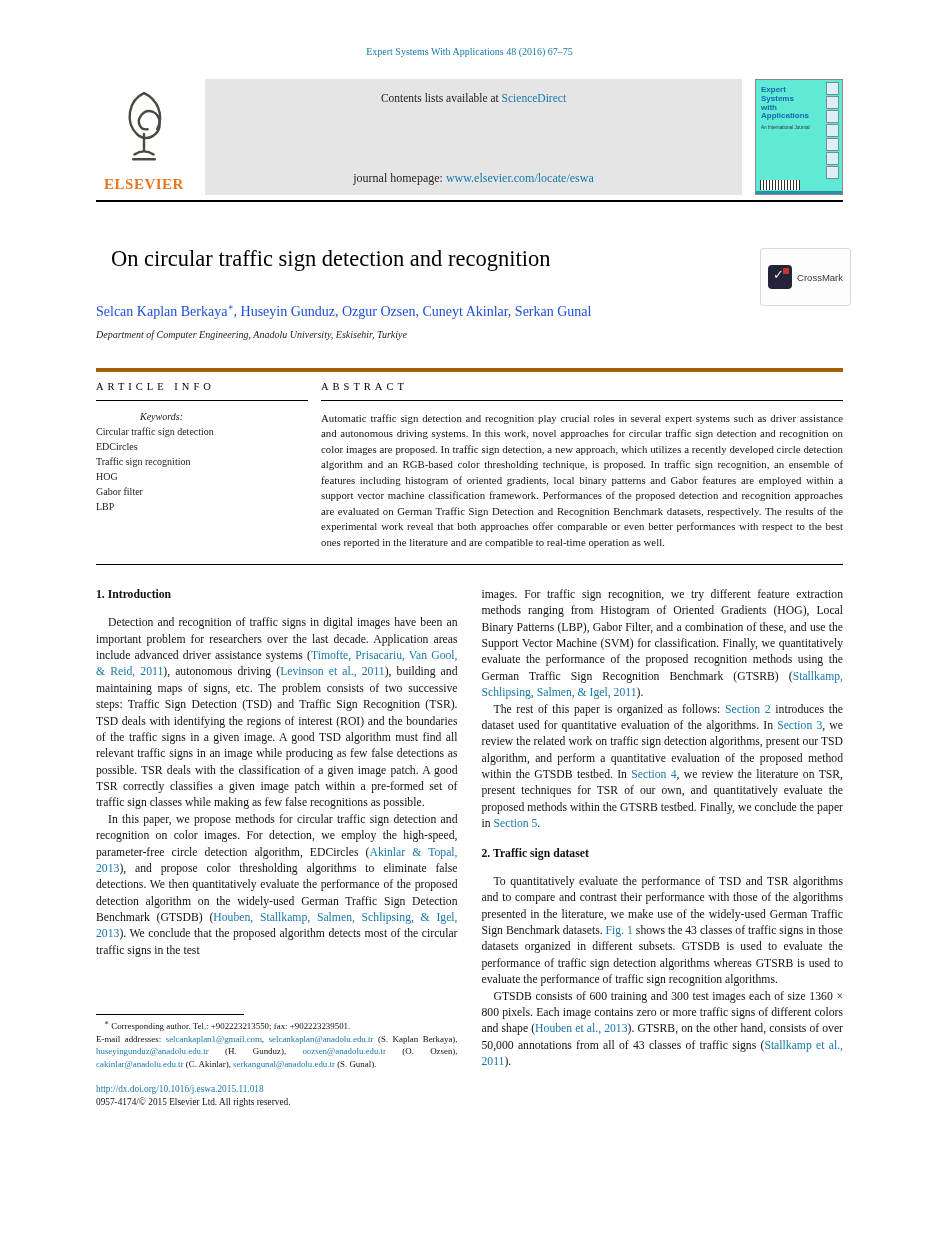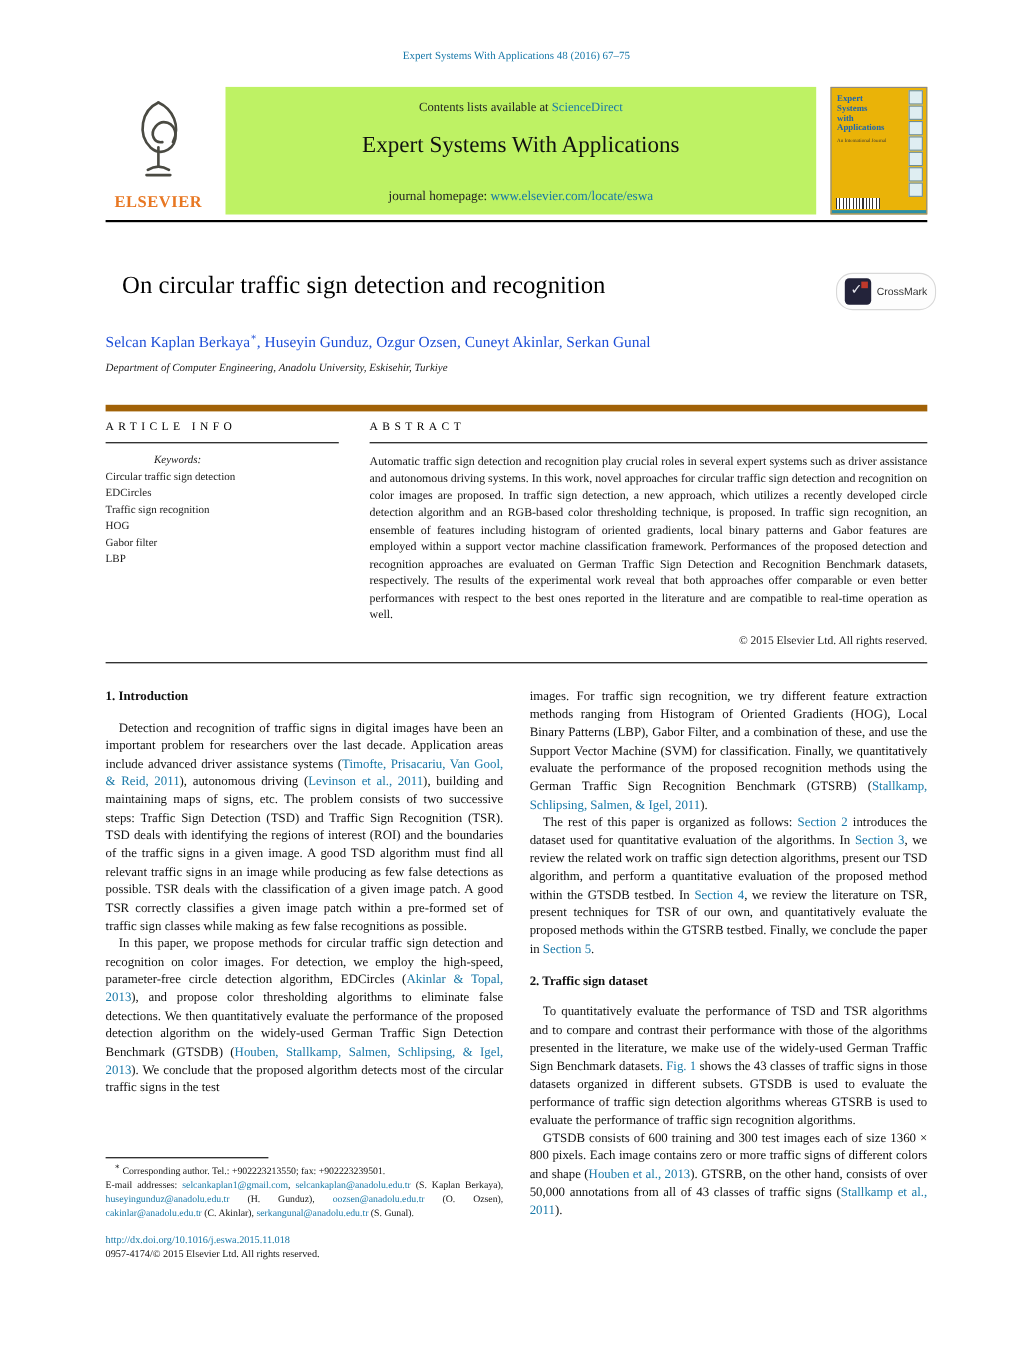--- a/index.html
+++ b/index.html
@@ -11,53 +11,53 @@
   .inner { padding:46px 50px 0 64px; }
 
   
   .citation { text-align:center; font-size:10px; color:#1878a8; }
 
   
   .banner { display:flex; margin-top:22px; gap:13px; height:116px; }
   .logo-box { width:96px; display:flex; flex-direction:column; align-items:center; justify-content:center; padding-bottom:2px; }
   .logo-art { flex:1; display:flex; align-items:center; justify-content:center; }
   .elsevier-word { font-size:15px; font-weight:bold; color:#e87722; letter-spacing:0.5px; }
-  .banner-mid { flex:1; background:#bef264; display:flex; flex-direction:column; align-items:center; padding:13px 10px 9px; }
+  .banner-mid { flex:1; background:#e5e5e5; display:flex; flex-direction:column; align-items:center; padding:13px 10px 9px; }
   .contents-line { font-size:11.5px; color:#222; }
   .lnk { color:#1878a8; cursor:pointer; }
   .journal-title { font-size:21px; color:#111; margin-top:15px; }
   .homepage-line { margin-top:auto; font-size:12px; color:#222; }
-  .cover-box { width:88px; border:1px solid #8a8a8a; background:#eab308; position:relative; overflow:hidden; font-family:Liberation Serif, serif; }
+  .cover-box { width:88px; border:1px solid #8a8a8a; background:#5eead4; position:relative; overflow:hidden; font-family:Liberation Sans, sans-serif; }
   .cover-text { position:absolute; left:5px; top:6px; width:58px; }
   .cover-title-line { font-size:8px; font-weight:bold; color:#1d66b0; line-height:1.1; }
   .cover-sub { font-size:4.6px; color:#333; margin-top:4px; }
   .cover-grid { position:absolute; right:2px; top:2px; width:14px; display:flex; flex-direction:column; gap:1px; }
   .cover-cell { width:13px; height:13px; border:1px solid #6f8e96; background:#dfeef2; }
   .cover-bar { position:absolute; left:4px; bottom:4px; width:40px; height:10px;
     background:repeating-linear-gradient(90deg,#333 0 1px,#fff 1px 3px); }
   .cover-teal { position:absolute; left:0; bottom:0; width:100%; height:3px; background:#2a8fa8; }
 
   .rule-heavy { border-top:2.5px solid #000; margin-top:5px; }
 
   
   .title-row { margin-top:44px; position:relative; padding-right:95px; }
   .article-title { font-size:22.5px; font-weight:normal; color:#000; margin:15px; }
   .crossmark { position:absolute; right:-8px; top:2px; display:flex; align-items:center; gap:5px;
-    border:1px solid #d8d8d8; border-radius:15px; padding:4px 7px; background:#fdfdfd; cursor:pointer; }
+    border:1px solid #d8d8d8; border-radius:3px; padding:16px 7px; background:#fdfdfd; cursor:pointer; }
   .cm-icon { width:24px; height:24px; border-radius:4px; background:#23233a; position:relative; }
   .cm-icon::after { content:"✓"; position:absolute; left:5px; top:2px; color:#e6e6ee; font-size:13px; font-family:"Liberation Sans",sans-serif; }
   .cm-icon::before { content:""; position:absolute; right:3px; top:3px; width:6px; height:6px; background:#c0392b; }
   .cm-label { font-family:"Liberation Sans","DejaVu Sans",sans-serif; font-size:9.5px; color:#333; }
 
   .authors { margin-top:32px; font-size:14px; color:#1d4ed8; }
   .authors sup { font-size:9px; }
   .affiliation { margin-top:9px; font-size:10px; font-style:italic; color:#222; }
 
   
-  .info-block { margin-top:28px; border-top:6px solid #a16207; border-bottom:1px solid #000; display:flex; gap:28px; }
+  .info-block { margin-top:28px; border-top:4px solid #a16207; border-bottom:1px solid #000; display:flex; gap:13px; }
   .info-left { width:212px; padding:9px 0 14px; }
   .info-right { flex:1; padding:9px 0 14px; }
   .block-heading { font-size:10.5px; letter-spacing:4px; color:#000; border-bottom:1px solid #000; padding-bottom:8px; margin-bottom:10px; }
   .kw-label { font-size:10px; font-style:italic; margin-bottom:2px;margin-left:44px; }
   .kw-item { font-size:10px; line-height:1.5; }
   .abstract-text { font-size:10.8px; line-height:1.43; text-align:justify; color:#111; }
   .copyright { text-align:right; font-size:10.5px; margin-top:10px; }
 
   
   .body-cols { margin-top:22px; display:flex; gap:24px; }
@@ -100,21 +100,20 @@
             </g>
           </svg>
         </div>
         <div class="elsevier-word">ELSEVIER</div>
       </div>
 
       <div class="banner-mid">
         <div class="contents-line">
           <span>Contents lists available at </span><span class="lnk">ScienceDirect</span>
         </div>
-        <div class="journal-title">Expert Systems With Applications</div>
         <div class="homepage-line">
           <span>journal homepage: </span><span class="lnk">www.elsevier.com/locate/eswa</span>
         </div>
       </div>
 
       <div class="cover-box">
         <div class="cover-text">
           <div class="cover-title-line">Expert</div>
           <div class="cover-title-line">Systems</div>
           <div class="cover-title-line">with</div>
@@ -155,21 +154,20 @@
         <div class="kw-item">Circular traffic sign detection</div>
         <div class="kw-item">EDCircles</div>
         <div class="kw-item">Traffic sign recognition</div>
         <div class="kw-item">HOG</div>
         <div class="kw-item">Gabor filter</div>
         <div class="kw-item">LBP</div>
       </div>
       <div class="info-right">
         <div class="block-heading">ABSTRACT</div>
         <div class="abstract-text">Automatic traffic sign detection and recognition play crucial roles in several expert systems such as driver assistance and autonomous driving systems. In this work, novel approaches for circular traffic sign detection and recognition on color images are proposed. In traffic sign detection, a new approach, which utilizes a recently developed circle detection algorithm and an RGB-based color thresholding technique, is proposed. In traffic sign recognition, an ensemble of features including histogram of oriented gradients, local binary patterns and Gabor features are employed within a support vector machine classification framework. Performances of the proposed detection and recognition approaches are evaluated on German Traffic Sign Detection and Recognition Benchmark datasets, respectively. The results of the experimental work reveal that both approaches offer comparable or even better performances with respect to the best ones reported in the literature and are compatible to real-time operation as well.</div>
-        <div class="copyright">© 2015 Elsevier Ltd. All rights reserved.</div>
       </div>
     </div>
 
     <div class="body-cols">
       <div class="col">
         <h2 class="sec-heading">1. Introduction</h2>
         <p class="ind"><span>Detection and recognition of traffic signs in digital images have been an important problem for researchers over the last decade. Application areas include advanced driver assistance systems (</span><span class="lnk">Timofte, Prisacariu, Van Gool, &amp; Reid, 2011</span><span>), autonomous driving (</span><span class="lnk">Levinson et al., 2011</span><span>), building and maintaining maps of signs, etc. The problem consists of two successive steps: Traffic Sign Detection (TSD) and Traffic Sign Recognition (TSR). TSD deals with identifying the regions of interest (ROI) and the boundaries of the traffic signs in a given image. A good TSD algorithm must find all relevant traffic signs in an image while producing as few false detections as possible. TSR deals with the classification of a given image patch. A good TSR correctly classifies a given image patch within a pre-formed set of traffic sign classes while making as few false recognitions as possible.</span></p>
         <p class="ind"><span>In this paper, we propose methods for circular traffic sign detection and recognition on color images. For detection, we employ the high-speed, parameter-free circle detection algorithm, EDCircles (</span><span class="lnk">Akinlar &amp; Topal, 2013</span><span>), and propose color thresholding algorithms to eliminate false detections. We then quantitatively evaluate the performance of the proposed detection algorithm on the widely-used German Traffic Sign Detection Benchmark (GTSDB) (</span><span class="lnk">Houben, Stallkamp, Salmen, Schlipsing, &amp; Igel, 2013</span><span>). We conclude that the proposed algorithm detects most of the circular traffic signs in the test</span></p>
         <div class="footnotes">
           <div class="fn-rule"></div>

